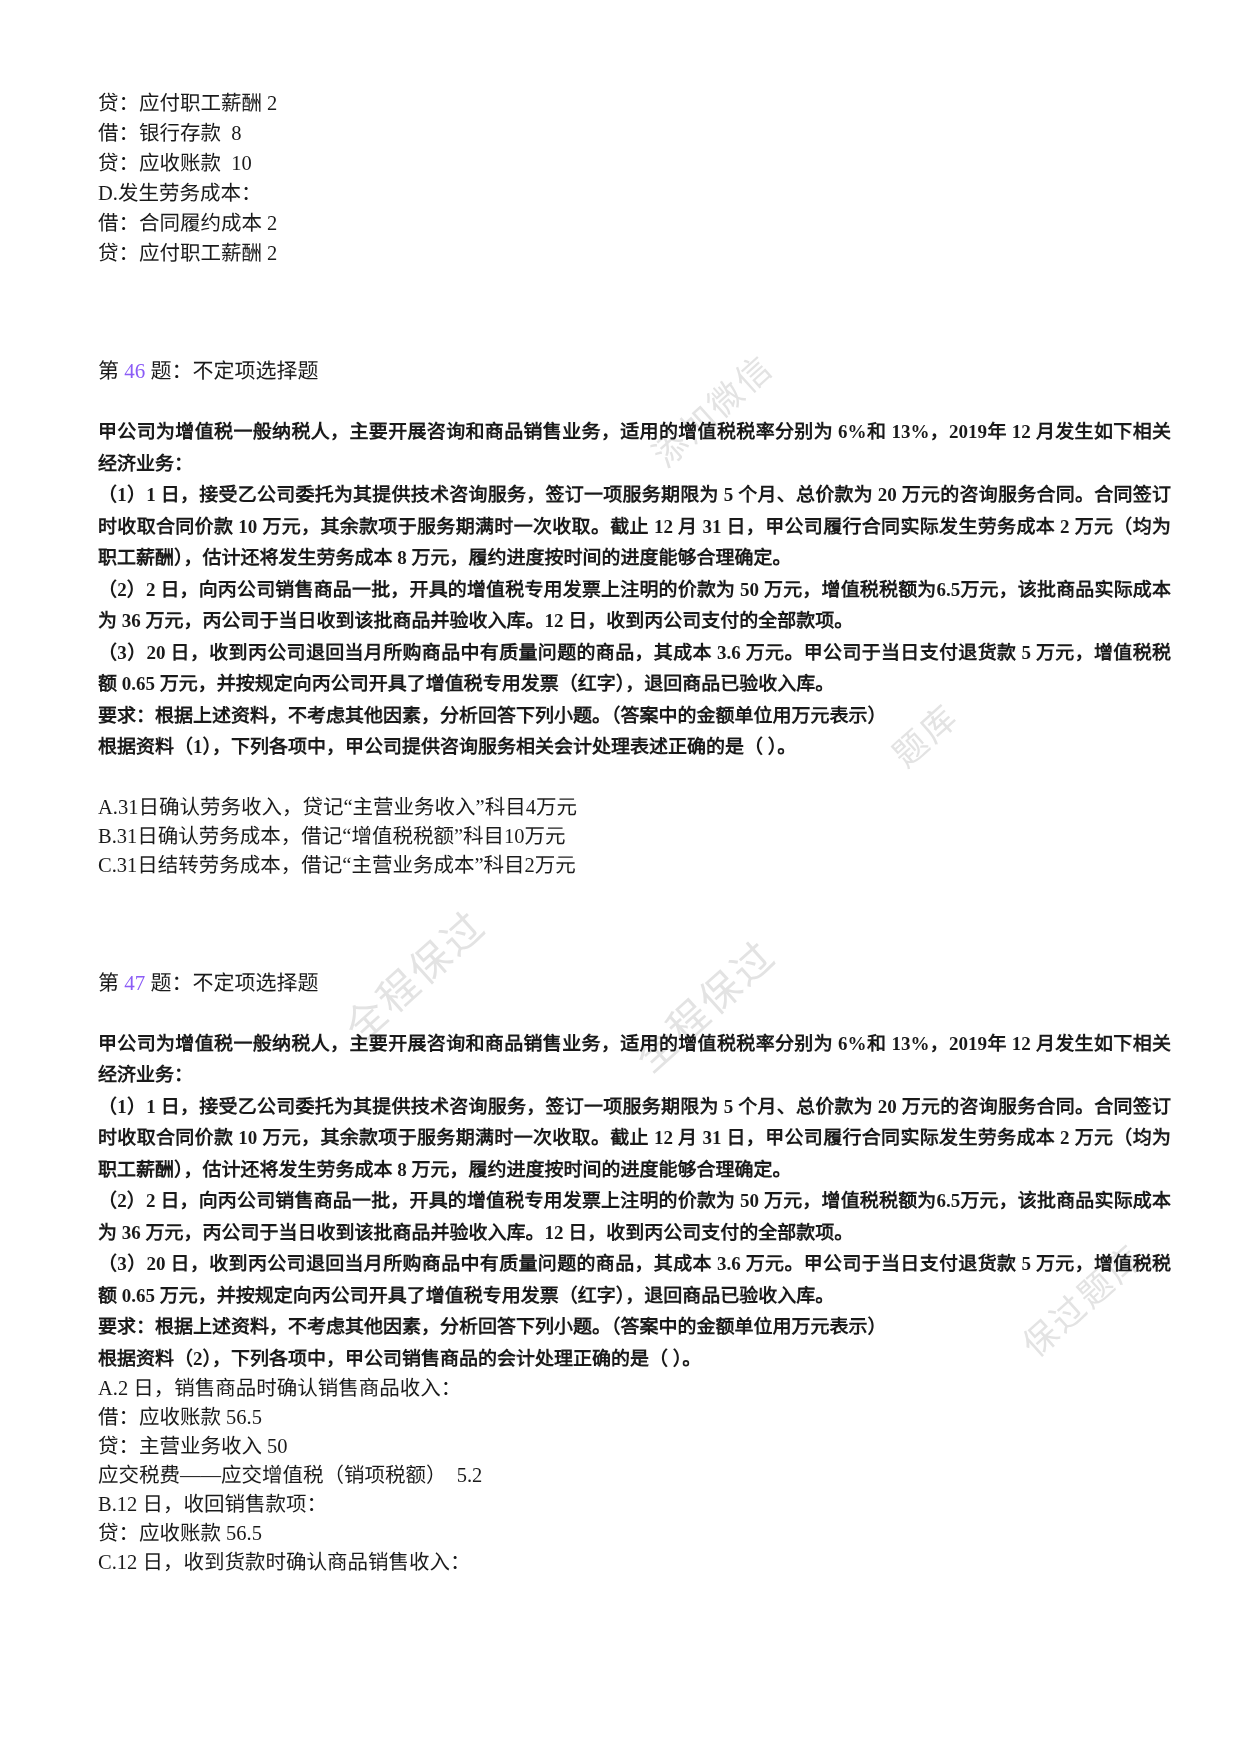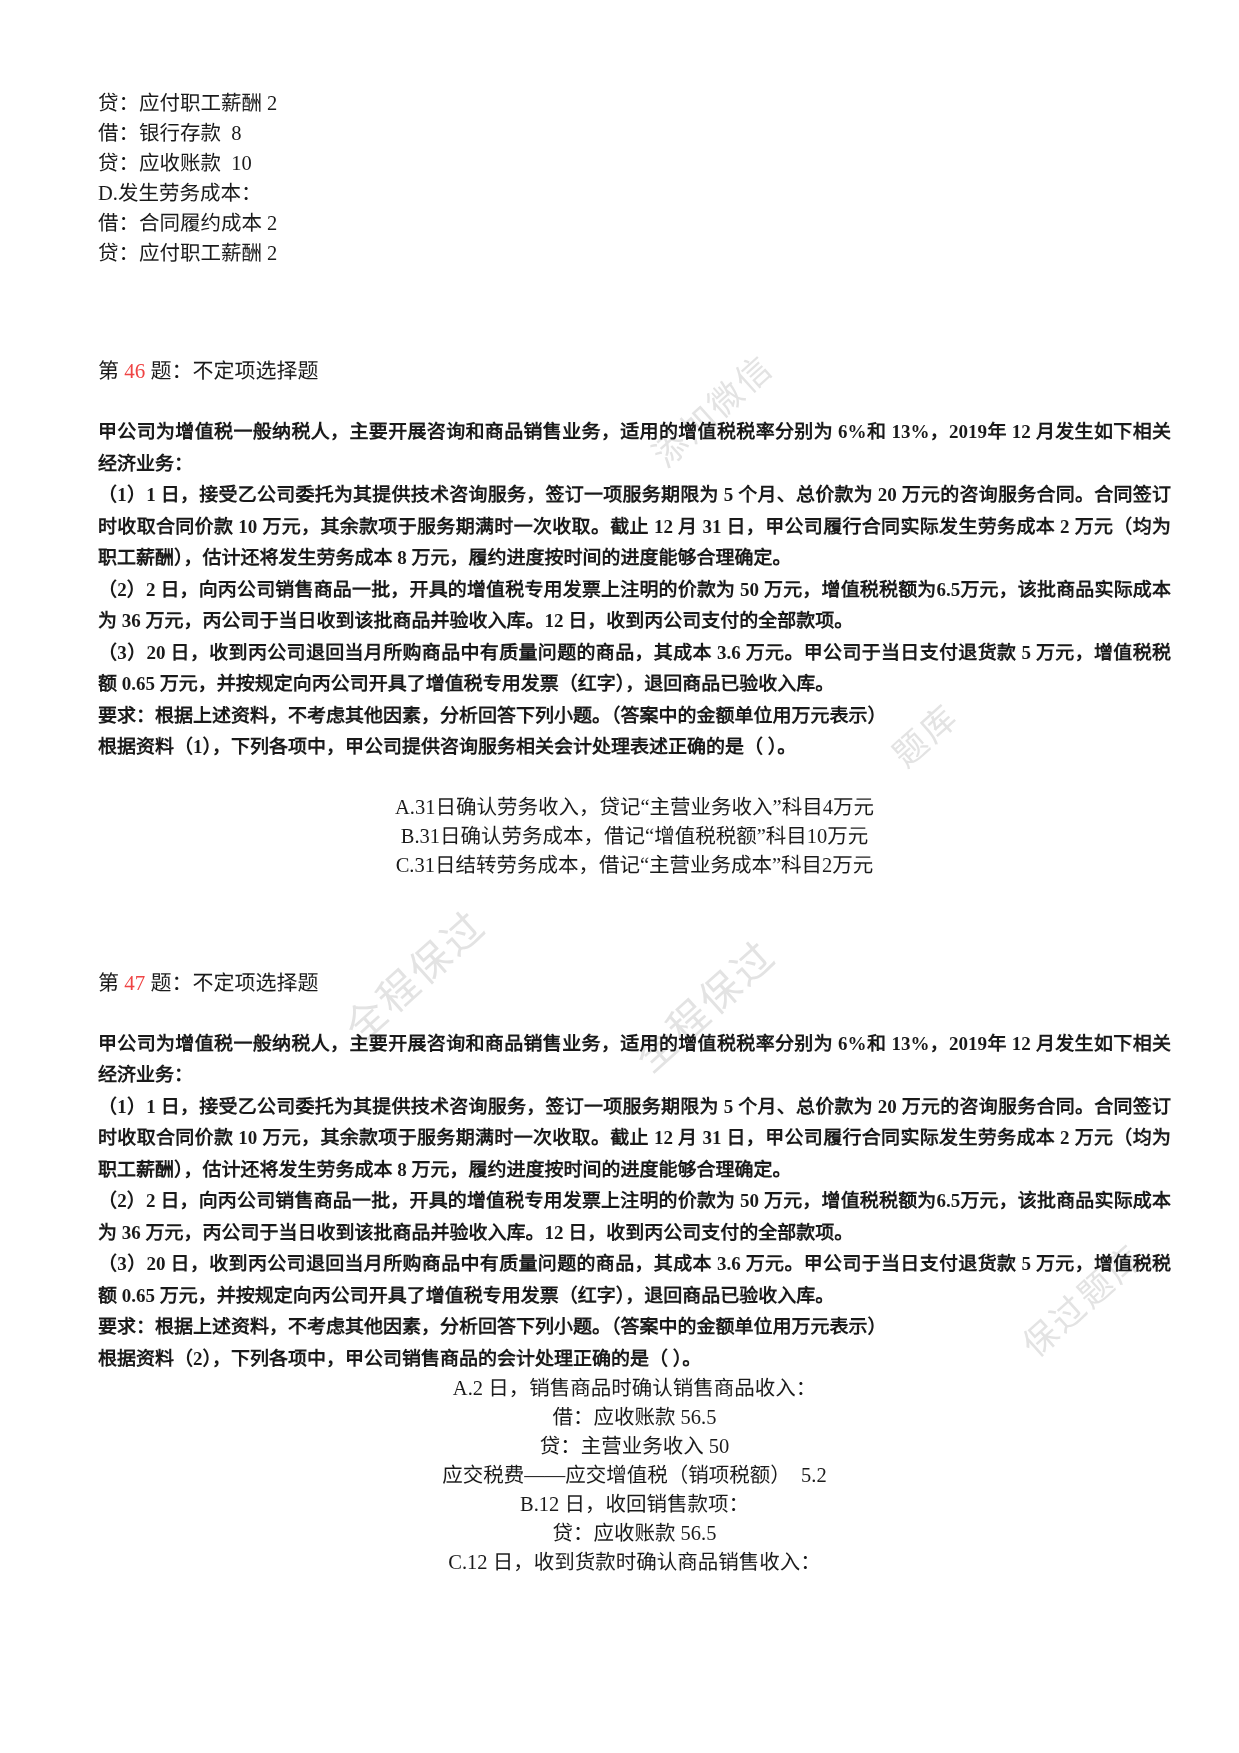--- a/index.html
+++ b/index.html
@@ -62,25 +62,25 @@
     text-justify: inter-ideograph;
     text-align-last: left;
     font-weight: bold;
   }
   .qhead {
     font-size: 21px;
     line-height: 30px;
     margin-bottom: 30px;
   }
   .qhead .qnum {
-    color: #ef4444;
+    color: #8b5cf6;
   }
   .spacer-lg { height: 88px; }
   .spacer-md { height: 30px; }
-  .opts .line { line-height: 29px; text-align: center; }
+  .opts .line { line-height: 29px; }
   .hang {
     padding-left: 0;
   }
 </style>
 </head>
 <body>
 
 <div class="page">
 
   <div class="watermark-layer">

